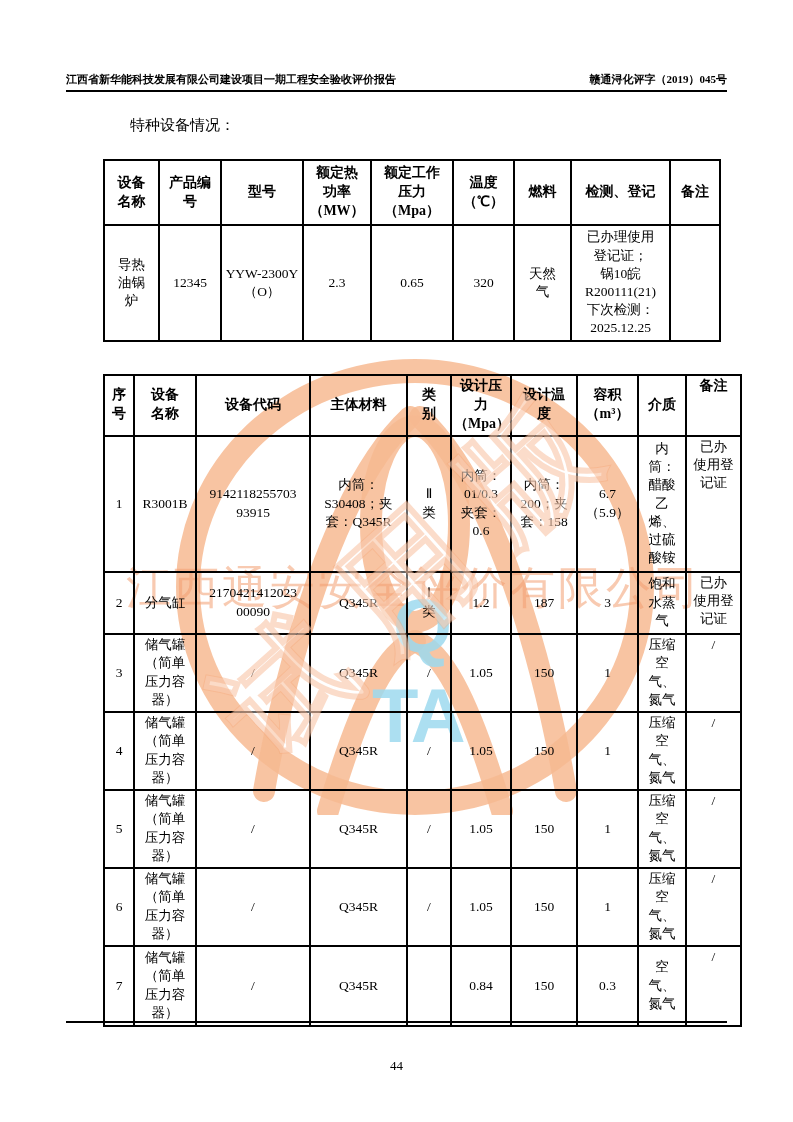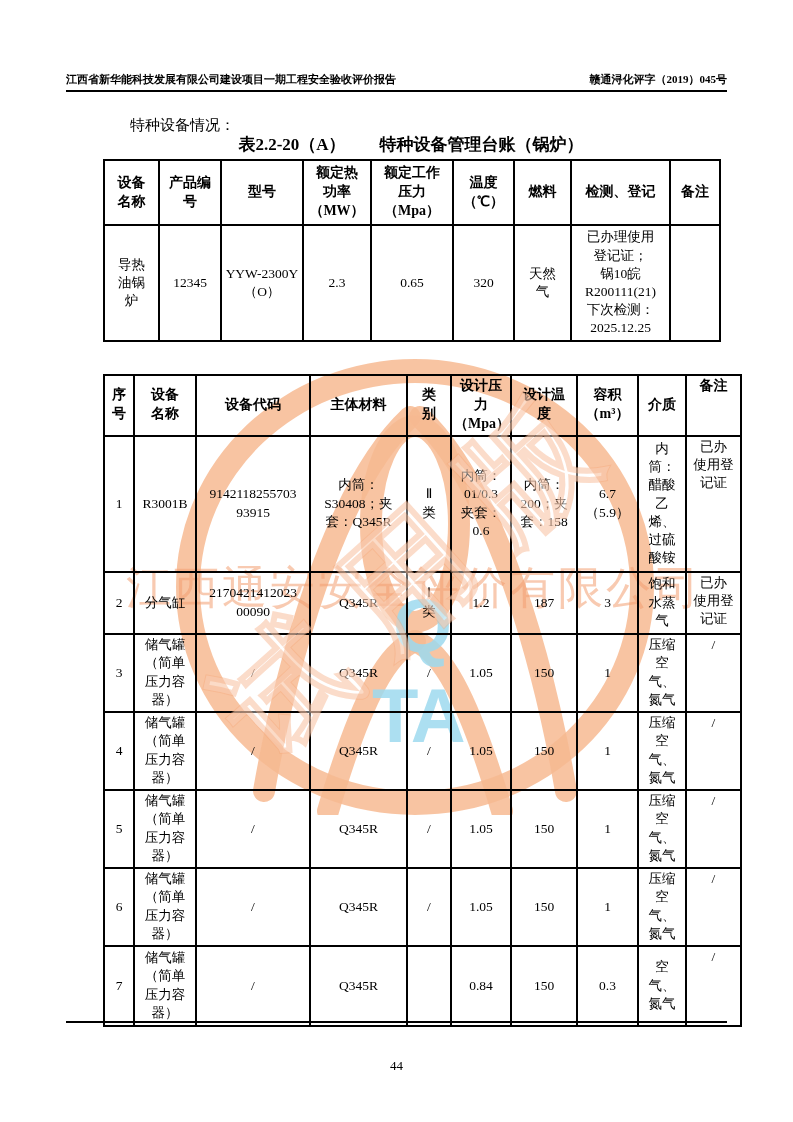--- a/index.html
+++ b/index.html
@@ -66,21 +66,20 @@
 
 <div class="page">
 
   <div class="hdr">
     <span>江西省新华能科技发展有限公司建设项目一期工程安全验收评价报告</span>
     <span>赣通浔化评字（2019）045号</span>
   </div>
 
   <div class="intro">特种设备情况：</div>
 
-  <div class="tbl-title title-a">表2.2-20（A）　　特种设备管理台账（锅炉）</div>
   <table class="tbl-a">
     <colgroup>
       <col style="width:55px">
         <col style="width:62px">
         <col style="width:82px">
       <col style="width:68px">
         <col style="width:82px">
         <col style="width:61px">
       <col style="width:57px">
         <col style="width:99px">

